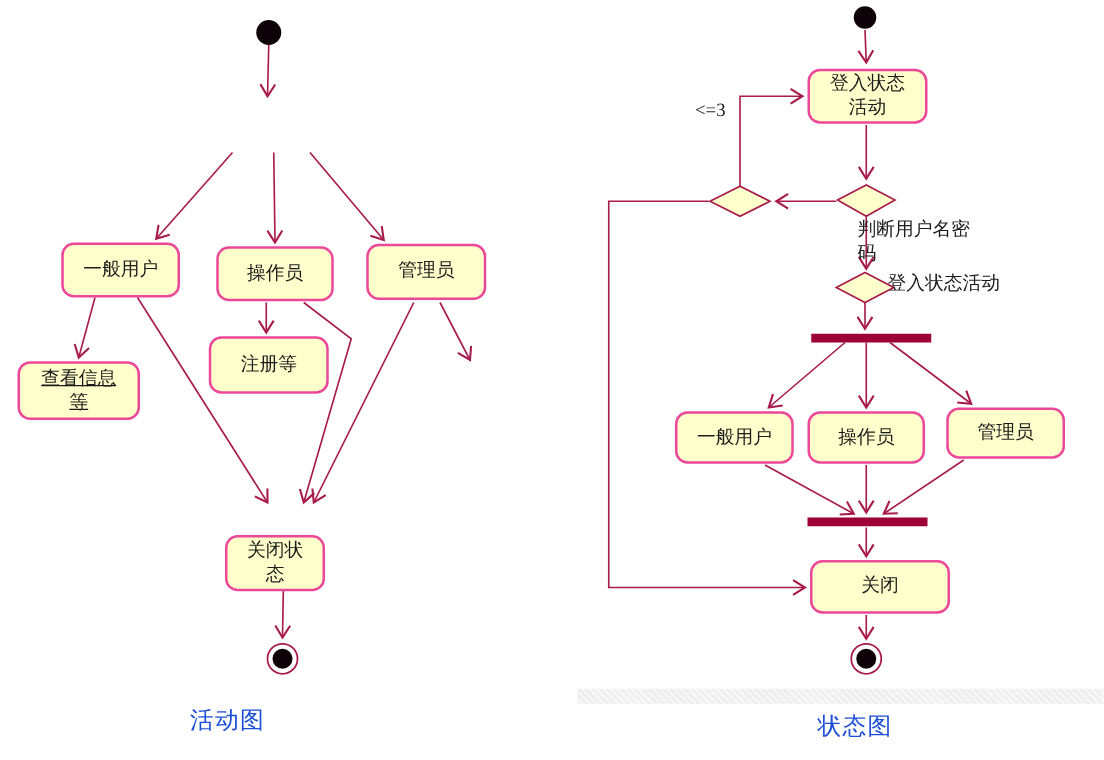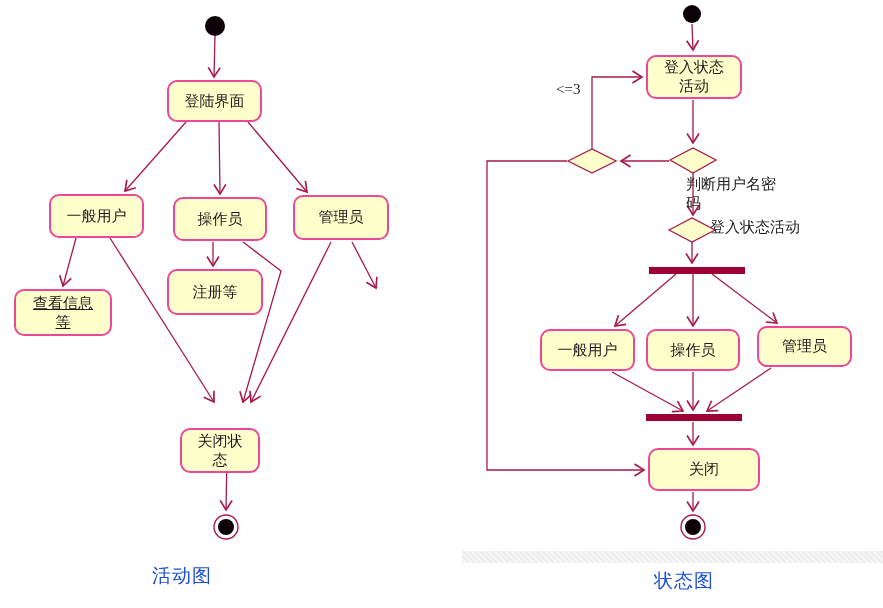--- a/index.html
+++ b/index.html
@@ -84,21 +84,20 @@
     <g>
       <circle cx="226" cy="527" r="12" fill="#ffffff" stroke="#A81A4B" stroke-width="1.4"></circle>
       <circle cx="226" cy="527" r="8" fill="#0d0208"></circle>
     </g>
     <g>
       <circle cx="693" cy="527" r="12" fill="#ffffff" stroke="#A81A4B" stroke-width="1.4"></circle>
       <circle cx="693" cy="527" r="8" fill="#0d0208"></circle>
     </g>
   </svg>
 
-  <div class="node" style="left:167px;top:80px;width:95px;height:42px;">登陆界面</div>
 
   <div class="node" style="left:49px;top:194px;width:95px;height:44px;">一般用户</div>
 
   <div class="node" style="left:173px;top:197px;width:94px;height:44px;">操作员</div>
 
   <div class="node" style="left:293px;top:195px;width:96px;height:45px;">管理员</div>
 
   <div class="node" style="left:14px;top:289px;width:98px;height:47px;text-decoration:underline;">查看信息等</div>
 
   <div class="node" style="left:167px;top:269px;width:96px;height:46px;">注册等</div>

